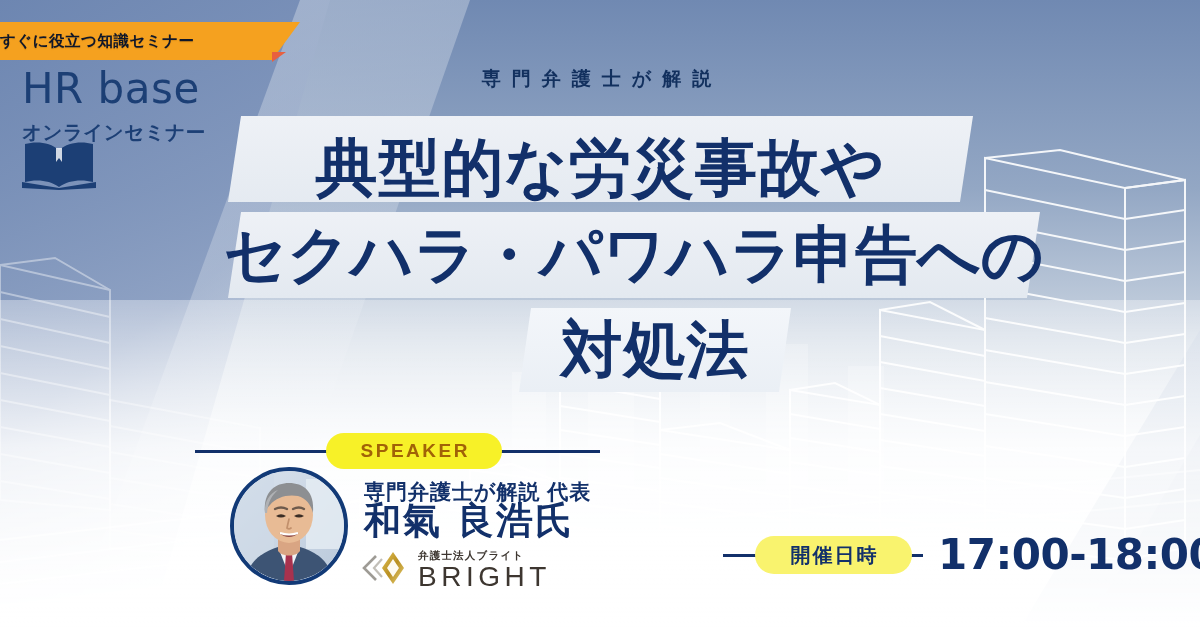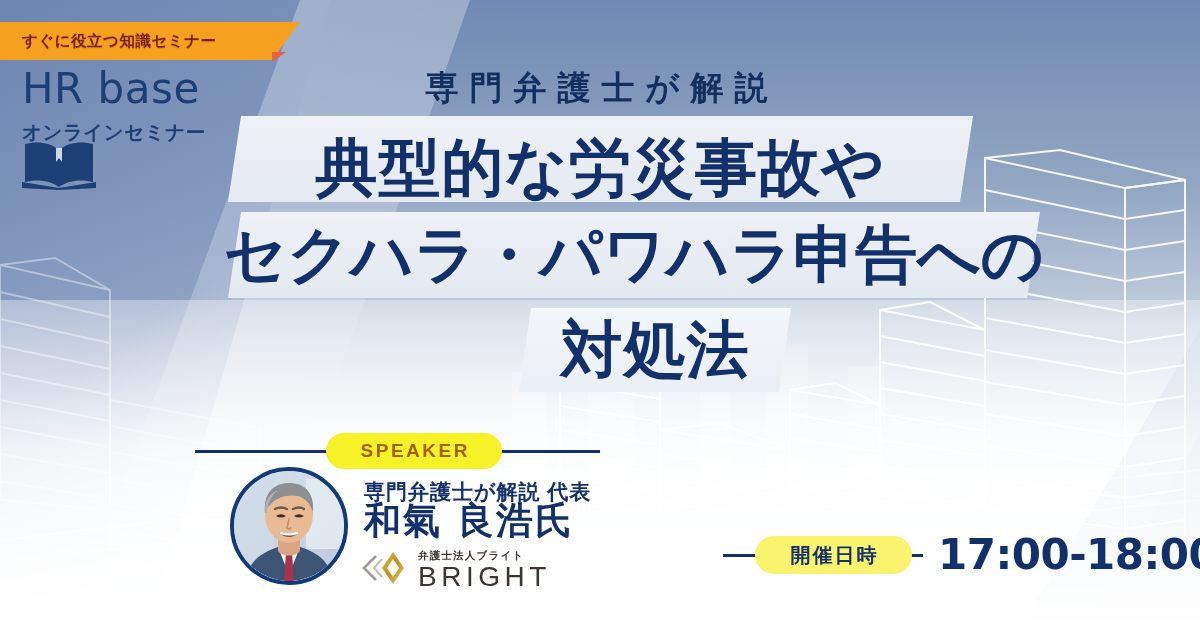--- a/index.html
+++ b/index.html
@@ -15,22 +15,22 @@
   .bg-svg { position:absolute; inset:0; width:1200px; height:628px; }
 
   
   .ribbon {
     position:absolute; left:0; top:22px; width:300px; height:38px;
     background:#f5a11f;
     clip-path:polygon(0 0, 300px 0, 272px 38px, 0 38px);
     display:flex; align-items:center;
   }
   .ribbon-text {
-    color:#7f1d1d; font-size:15.5px; font-weight:700; letter-spacing:0.5px;
-    padding-left:22px; white-space:nowrap;
+    color:#0f172a; font-size:15.5px; font-weight:700; letter-spacing:0.5px;
+    white-space:nowrap;
     text-shadow:0 1px 1px rgba(150,90,0,.25);
   }
   .ribbon-fold {
     position:absolute; left:272px; top:52px; width:14px; height:10px;
     background:#e8603f;
     clip-path:polygon(0 0, 14px 0, 0 10px);
   }
 
   
   .logo-block { position:absolute; left:22px; top:72px; width:210px; }
@@ -50,21 +50,21 @@
   }
   .online-sem {
     color:#1c3f75; font-size:19.5px; font-weight:700; letter-spacing:0.5px;
     margin-top:9px;
   }
   .book-icon { position:absolute; left:20px; top:138px; }
 
   
   .eyebrow {
     position:absolute; left:0; top:66px; width:1052px; text-align:center;
-    color:#12305e; font-size:33px; font-weight:700; letter-spacing:11px;
+    color:#12305e; font-size:19px; font-weight:700; letter-spacing:11px;
     text-indent:11px;
   }
   .eyebrow-inner { display:inline-block; padding-left:130px; }
 
   
   .tpanel { position:absolute; }
   .tpanel .slab {
     position:absolute; inset:0;
     background:linear-gradient(180deg,#eef1f6 0%,#e3e9f0 100%);
     box-shadow:3px 4px 7px rgba(40,60,95,.20);

